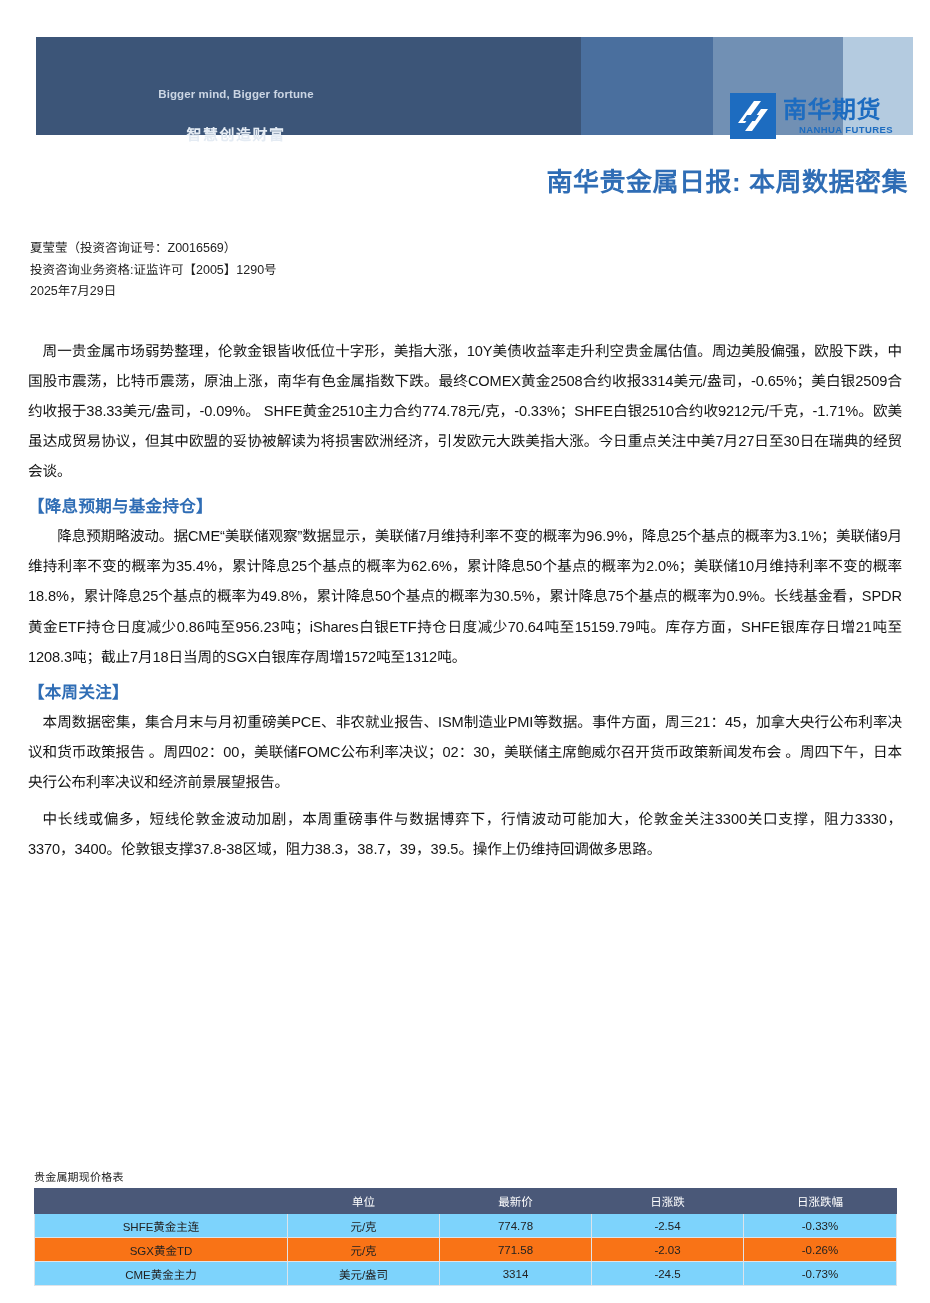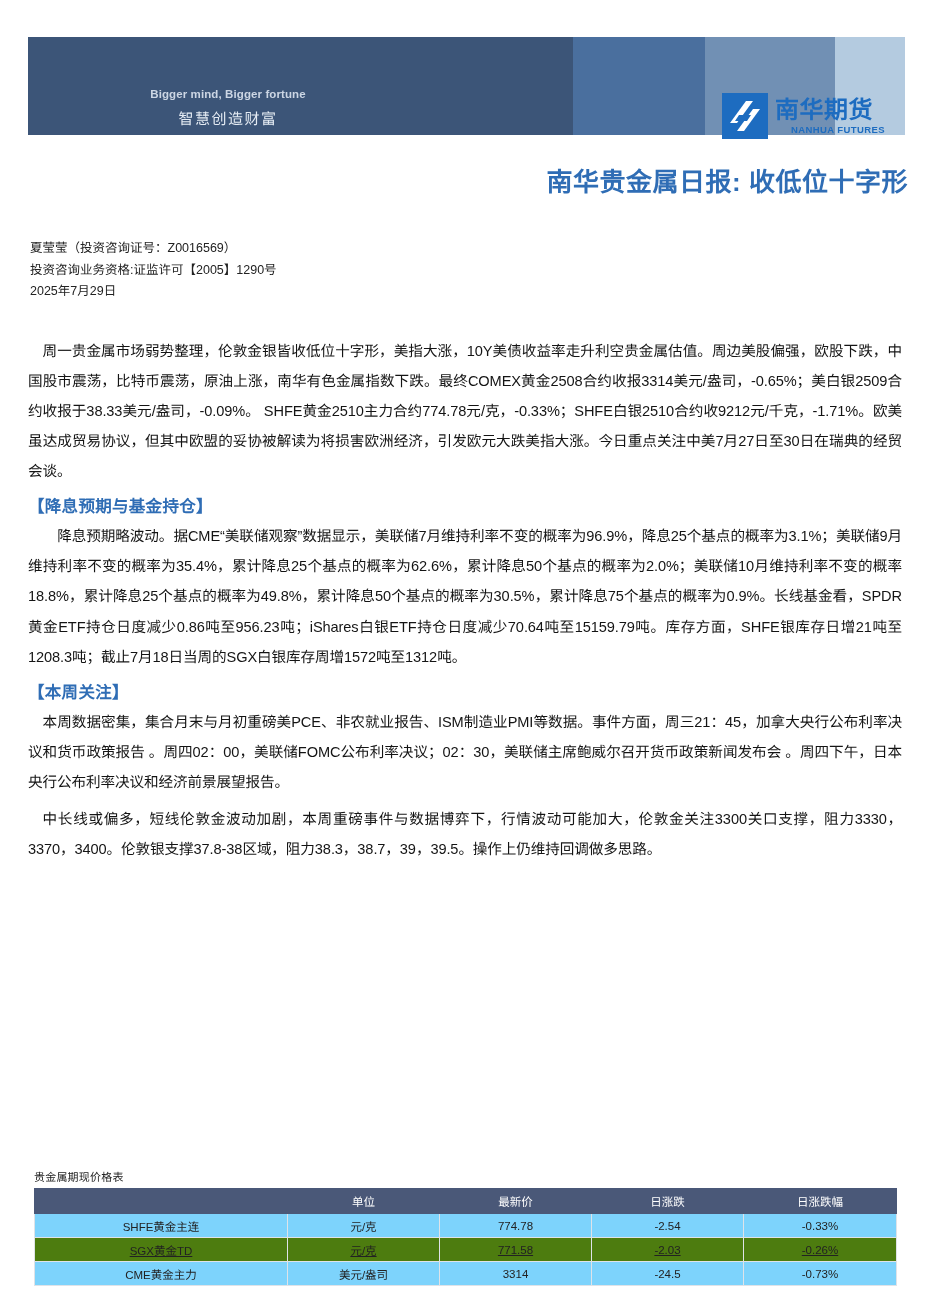--- a/index.html
+++ b/index.html
@@ -12,21 +12,21 @@
     height: 1303px;
     font-family: "Liberation Sans", "DejaVu Sans", sans-serif;
     color: #1a1a1a;
     position: relative;
     overflow: hidden;
   }
 
   
   .banner {
     position: absolute;
-    left: 0;
+    left: 8px;
     top: 37px;
     width: 836px;
     height: 98px;
   }
   .band {
     position: absolute;
     top: 0;
     height: 98px;
   }
   .band-main   { left: 28px;  width: 545px; background: #3c5578; }
@@ -44,24 +44,24 @@
     line-height: 1.35;
   }
   .tagline-en {
     font-size: 11.5px;
     font-weight: bold;
     letter-spacing: .1px;
     white-space: nowrap;
   }
   .tagline-cn {
     font-size: 15px;
-    font-weight: normal;
+    font-weight: bold;
     color: #e4ebf3;
     letter-spacing: 1.5px;
-    margin-top: 6px;
+    margin-top: 22px;
   }
 
   
   .logo {
     position: absolute;
     left: 722px;
     top: 56px;
     display: flex;
     align-items: center;
     gap: 7px;
@@ -177,22 +177,21 @@
     font-weight: normal;
     height: 24px;
   }
   table.price-table thead th.blank-head {
     background: #4a5878;
   }
   table.price-table tbody tr.odd td {
     background: #7dd3fc;
   }
   table.price-table tbody tr.even td {
-    background: #4d7c0f;
-    text-decoration: underline;
+    background: #f97316;
   }
   col.c0 { width: 253px; }
   col.c1 { width: 152px; }
   col.c2 { width: 152px; }
   col.c3 { width: 152px; }
   col.c4 { width: 153px; }
 </style>
 </head>
 <body>
 
@@ -214,21 +213,21 @@
       <path d="M31 16 L38 16 L22 38 L15 38 Z" fill="#ffffff"></path>
       <path d="M17 22 L29 22 L25 28 L13 28 Z" fill="#1d6cc0"></path>
     </svg>
     <div class="logo-text">
       <div class="logo-cn">南华期货</div>
       <div class="logo-en">NANHUA FUTURES</div>
     </div>
   </div>
 </div>
 
-<div class="doc-title">南华贵金属日报: 收低位十字形</div>
+<div class="doc-title">南华贵金属日报: 本周数据密集</div>
 
 <div class="byline">
   <div>夏莹莹（投资咨询证号：Z0016569）</div>
   <div>投资咨询业务资格:证监许可【2005】1290号</div>
   <div>2025年7月29日</div>
 </div>
 
 <div class="content">
 
   <div class="sec-block">

